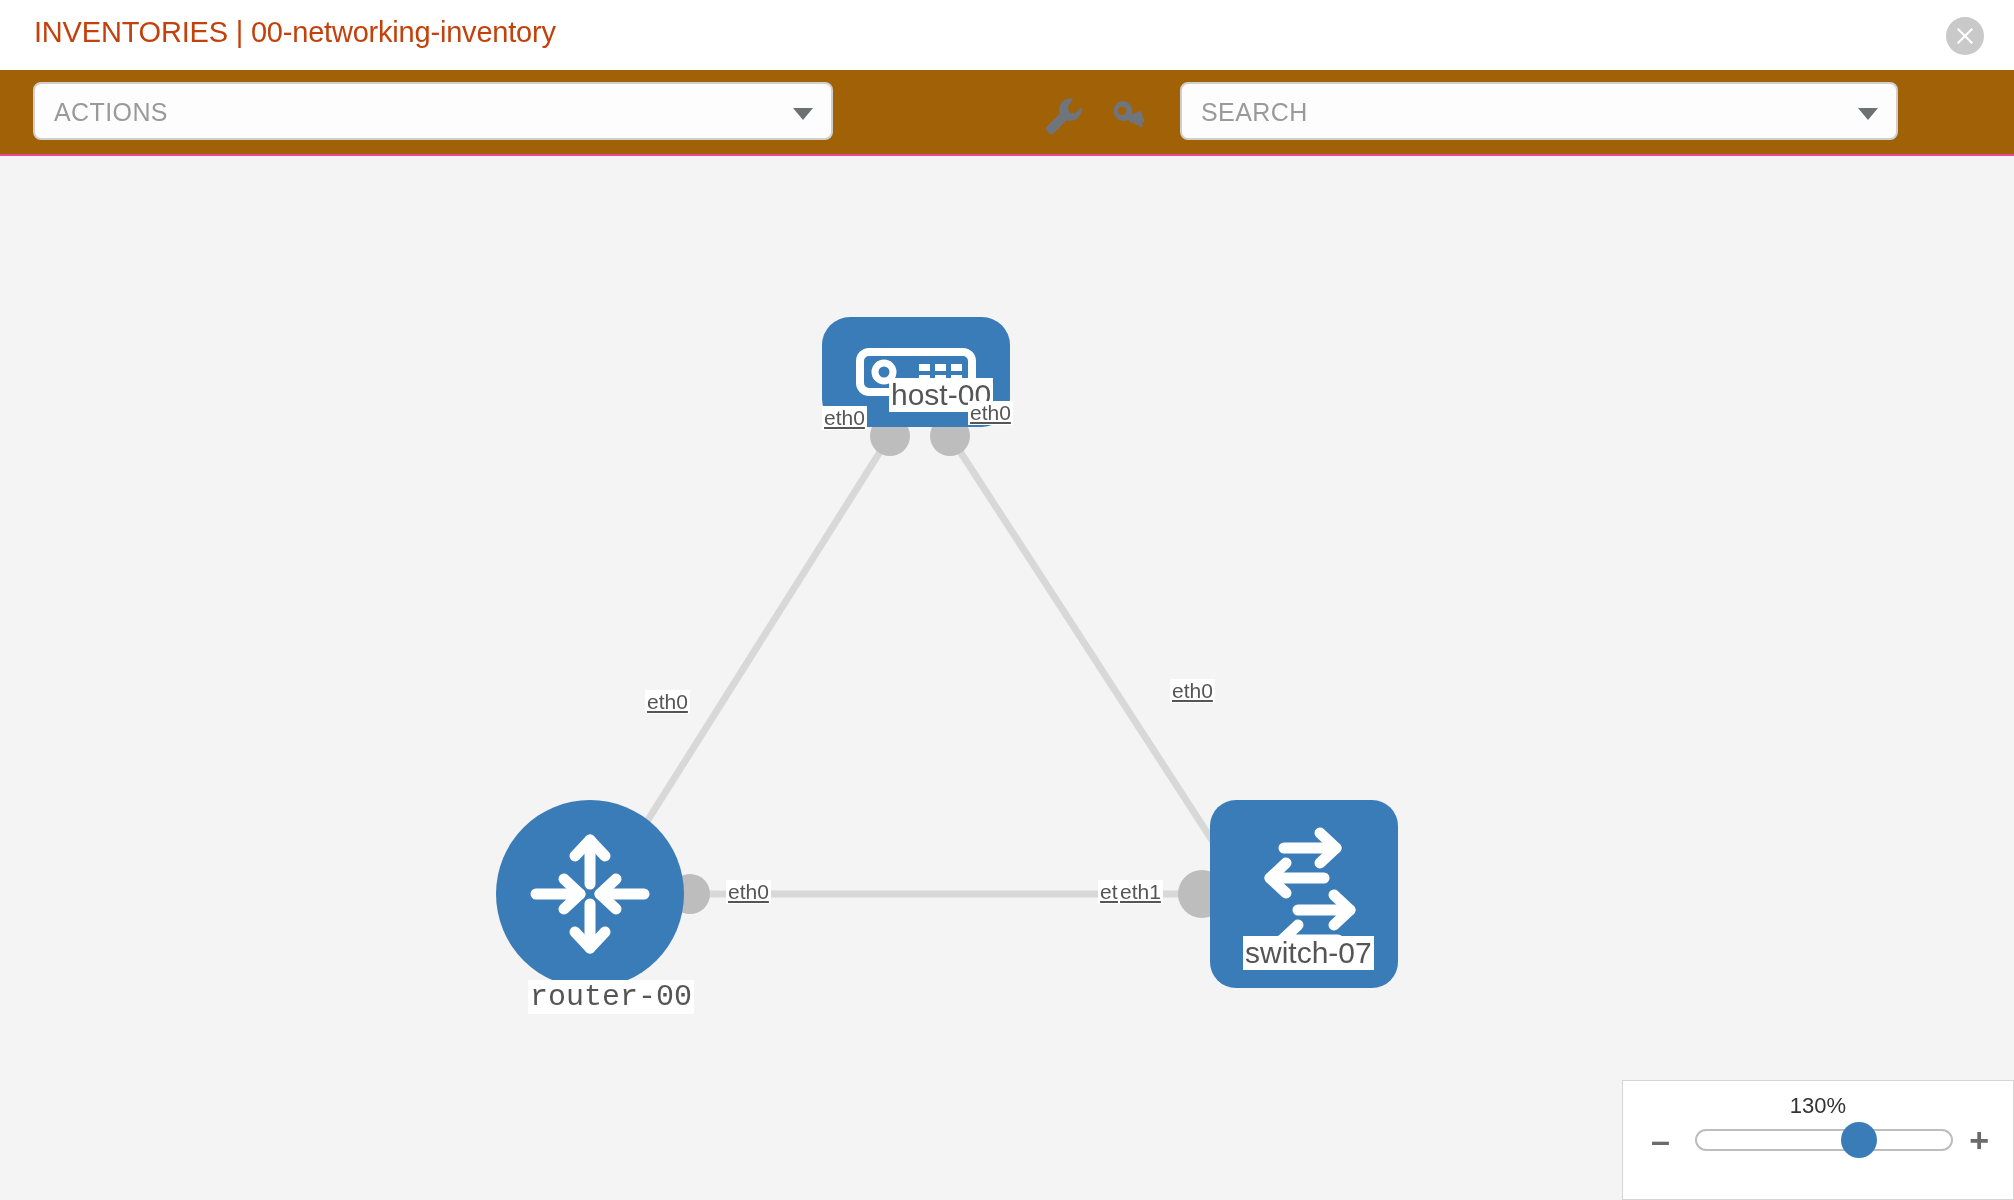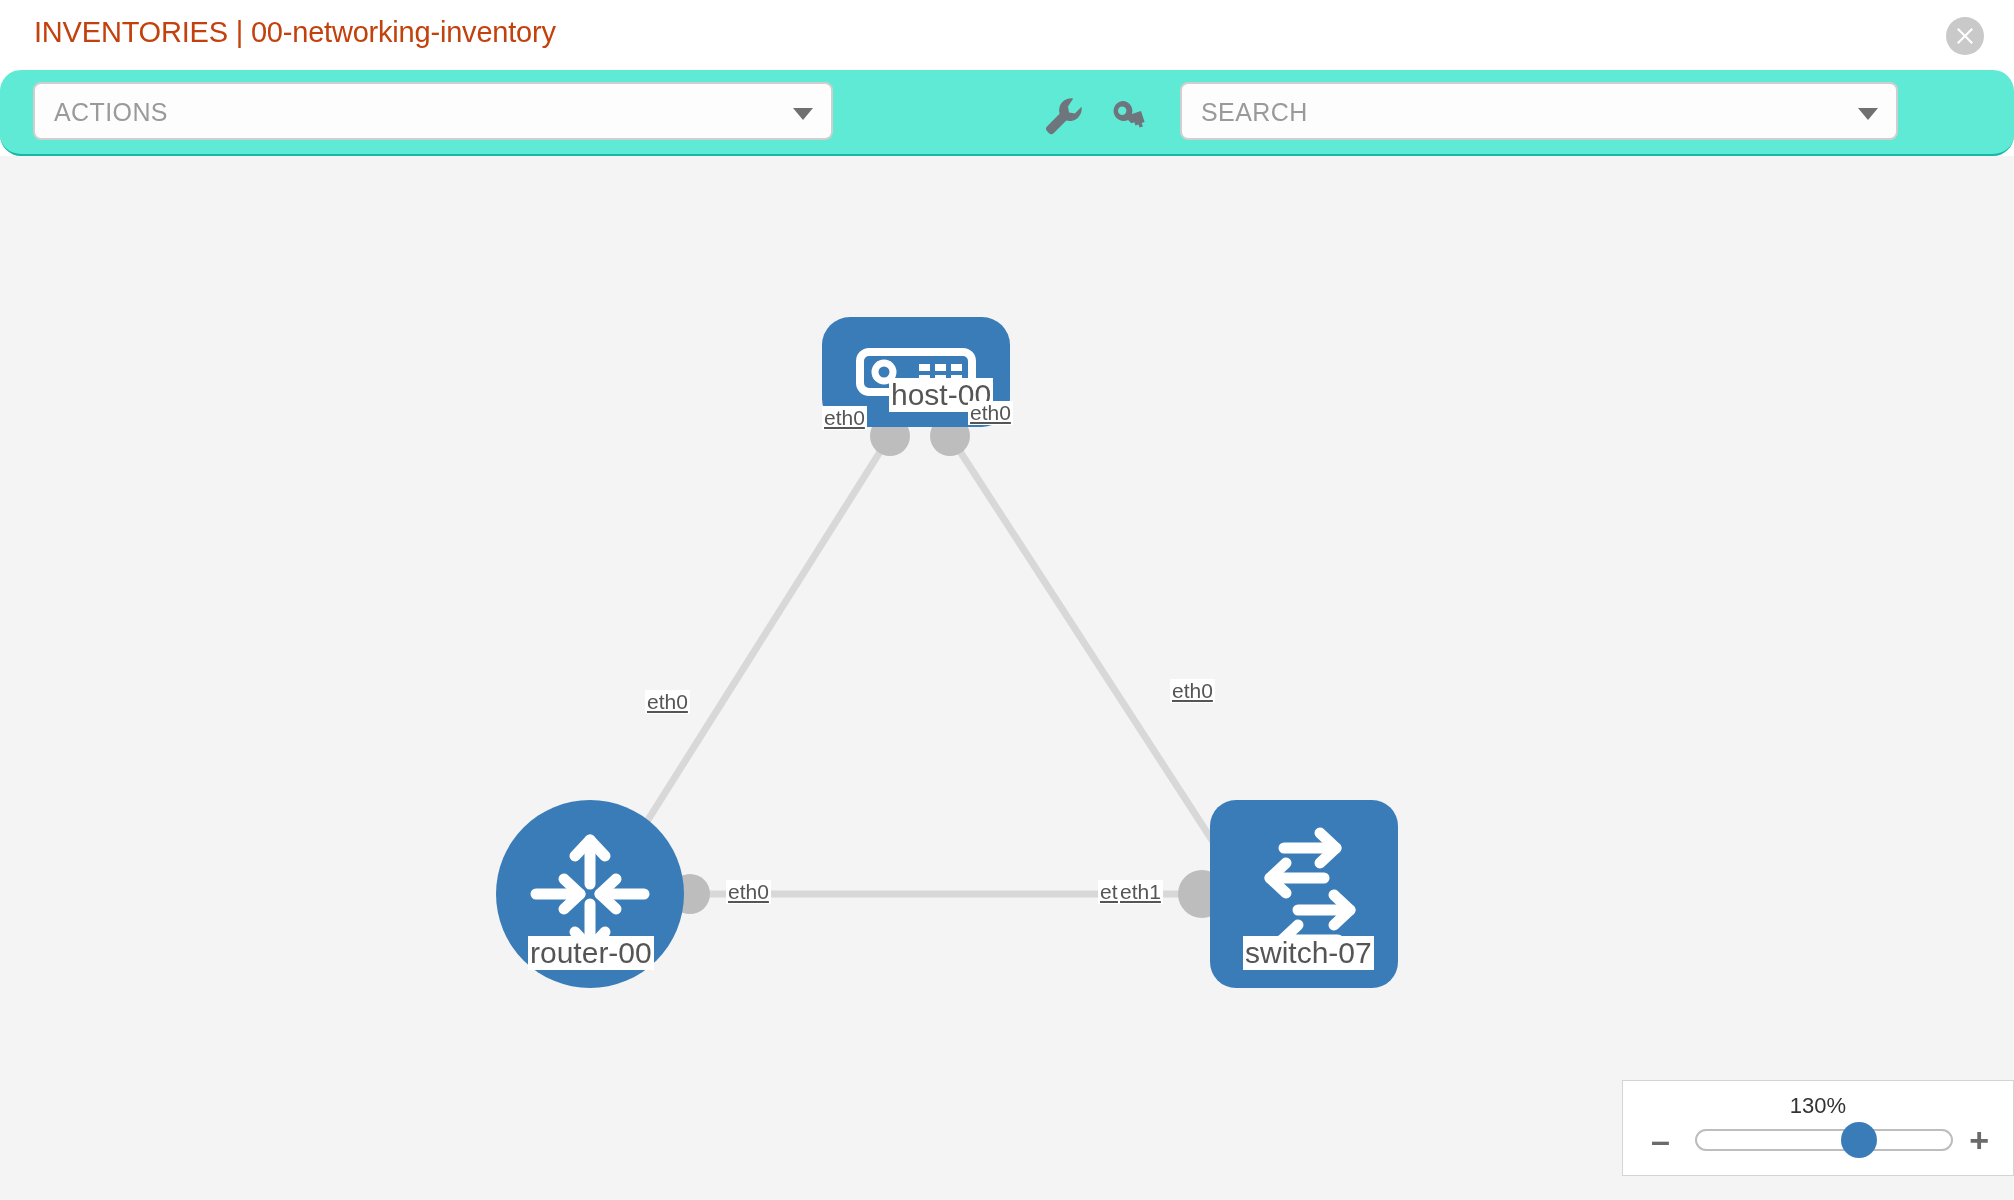--- a/index.html
+++ b/index.html
@@ -45,24 +45,23 @@
     cursor: pointer;
   }
   #close-button svg { display:block; }
 
   
   #toolbar {
     position: absolute;
     left: 0; top: 70px;
     width: 2014px;
     height: 86px;
-    background: #5eead4;
-    border-bottom: 2px solid #14b8a6;
-    box-sizing: border-box;
-    border-radius: 21px;
+    background: #a16207;
+    border-bottom: 2px solid #ec4899;
+    box-sizing: border-box;
   }
   .field-box {
     position: absolute;
     background: #fdfdfd;
     border: 2px solid #cfcfcf;
     border-radius: 8px;
     box-sizing: border-box;
   }
   #actions-select {
     left: 33px;
@@ -160,21 +159,21 @@
     border-radius: 26px;
   }
   .node svg { display: block; }
 
   
   #zoom-panel {
     position: absolute;
     left: 1622px;
     top: 1080px;
     width: 392px;
-    height: 96px;
+    height: 120px;
     background: #ffffff;
     border: 1px solid #d4d4d4;
     box-sizing: border-box;
   }
   #zoom-value {
     position: absolute;
     left: 0; right: 0;
     top: 12px;
     text-align: center;
     font-size: 22px;
@@ -314,21 +313,21 @@
         <line x1="88" y1="110" x2="140" y2="110"></line>
         <polyline points="124,95 140,110 124,125"></polyline>
 
         <line x1="128" y1="140" x2="72" y2="140"></line>
         <polyline points="88,125 72,140 88,155"></polyline>
       </g>
     </svg>
   </div>
 
   <div class="node-label" style="left:873px; top:222px;margin-left:16px;">host-00</div>
-  <div class="node-label" style="left:528px; top:780px;">router-00</div>
+  <div class="node-label" style="left:528px; top:824px;font-family:Liberation Mono, monospace;">router-00</div>
   <div class="node-label" style="left:1243px; top:780px;">switch-07</div>
 
   <div class="iface-label" style="left:822px; top:250px;">eth0</div>
   <div class="iface-label" style="left:968px; top:245px;">eth0</div>
   <div class="iface-label" style="left:645px; top:534px;">eth0</div>
   <div class="iface-label" style="left:1170px; top:523px;">eth0</div>
   <div class="iface-label" style="left:726px; top:724px;">eth0</div>
   <div class="iface-label" style="left:1098px; top:724px;">eth0</div>
   <div class="iface-label" style="left:1118px; top:724px;">eth1</div>
 </div>

